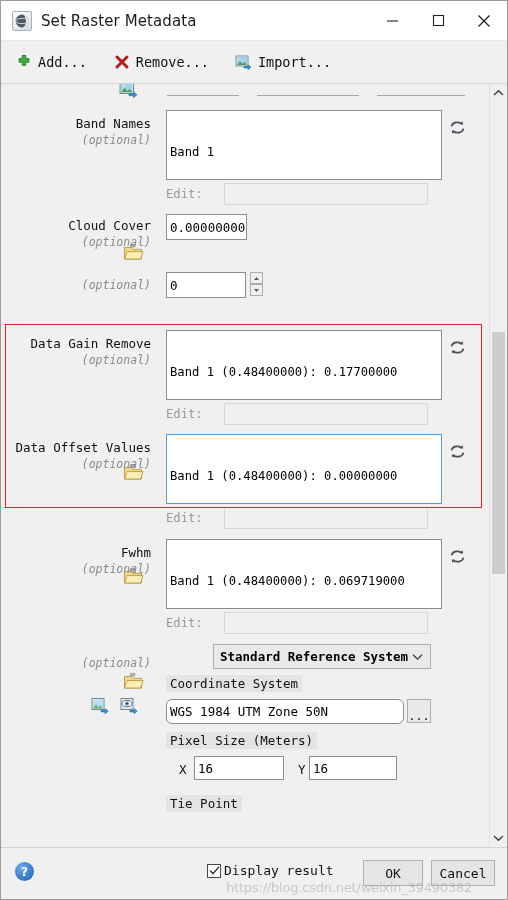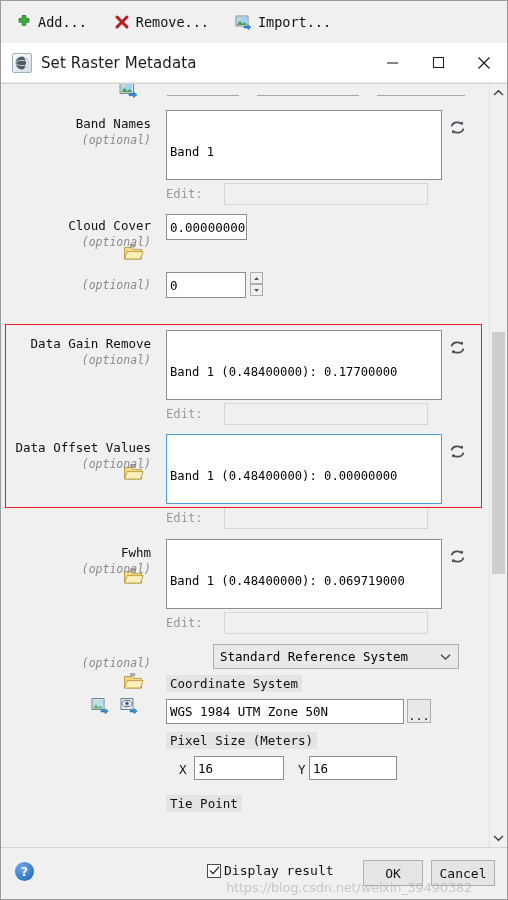--- a/index.html
+++ b/index.html
@@ -224,20 +224,47 @@
 
   
   #partial-row { position: absolute; left: 0; top: 0; right: 0; height: 18px; }
   .dashline { position: absolute; height: 1px; background: #a8a8a8; top: 11px; }
 </style>
 </head>
 <body>
 
 <div id="window">
 
+  <div id="titlebar">
+    <div id="app-icon">
+      <svg width="16" height="16" viewBox="0 0 16 16">
+        <circle cx="8" cy="8" r="6.4" fill="#4a5a66"></circle>
+        <path d="M8 1.6 A6.4 6.4 0 0 1 8 14.4 A4 6.4 0 0 0 8 1.6Z" fill="#e9eef2"></path>
+        <ellipse cx="8" cy="8" rx="6.4" ry="2.6" fill="none" stroke="#d8e0e6" stroke-width="0.9"></ellipse>
+      </svg>
+    </div>
+    <div id="title-text">Set Raster Metadata</div>
+    <div class="winbtn">
+      <svg width="13" height="13" viewBox="0 0 13 13">
+          <line x1="1" y1="7" x2="12" y2="7" stroke="#222" stroke-width="1.1"></line>
+        </svg>
+    </div>
+    <div class="winbtn">
+      <svg width="13" height="13" viewBox="0 0 13 13">
+          <rect x="1.5" y="1.5" width="10" height="10" fill="none" stroke="#222" stroke-width="1.1"></rect>
+        </svg>
+    </div>
+    <div class="winbtn">
+      <svg width="14" height="14" viewBox="0 0 14 14">
+          <line x1="1.5" y1="1.5" x2="12.5" y2="12.5" stroke="#222" stroke-width="1.2"></line>
+          <line x1="12.5" y1="1.5" x2="1.5" y2="12.5" stroke="#222" stroke-width="1.2"></line>
+        </svg>
+    </div>
+  </div>
+
   <div id="toolbar">
     <div class="tbitem">
       <span class="tbicon">
         <svg width="16" height="16" viewBox="0 0 16 16">
           <path d="M6.2 1.5h3.6v3.1h3.1v3.6H9.8v3.1H6.2V8.2H3.1V4.6h3.1z" fill="#3faa3f" stroke="#2a7a2a" stroke-width="0.9" stroke-linejoin="round"></path>
         </svg>
       </span>
       <span>Add...</span>
     </div>
     <div class="tbitem">
@@ -253,47 +280,20 @@
       <span class="tbicon">
         <svg width="17" height="16" viewBox="0 0 17 16">
           <rect x="1" y="2" width="12" height="10" fill="#eef3f8" stroke="#7d8b97" stroke-width="1"></rect>
           <rect x="2" y="3" width="10" height="8" fill="#9ed3f2"></rect>
           <path d="M2 11l3-4 2.5 3 2-2L12 11z" fill="#4f9e4f"></path>
           <circle cx="4.5" cy="5" r="1.1" fill="#f7e07a"></circle>
           <path d="M9 12.5h4v-1.6l3 2.3-3 2.3v-1.6H9z" fill="#2f9ae0" stroke="#1c6fae" stroke-width="0.7" stroke-linejoin="round"></path>
         </svg>
       </span>
       <span>Import...</span>
-    </div>
-  </div>
-
-  <div id="titlebar">
-    <div id="app-icon">
-      <svg width="16" height="16" viewBox="0 0 16 16">
-        <circle cx="8" cy="8" r="6.4" fill="#4a5a66"></circle>
-        <path d="M8 1.6 A6.4 6.4 0 0 1 8 14.4 A4 6.4 0 0 0 8 1.6Z" fill="#e9eef2"></path>
-        <ellipse cx="8" cy="8" rx="6.4" ry="2.6" fill="none" stroke="#d8e0e6" stroke-width="0.9"></ellipse>
-      </svg>
-    </div>
-    <div id="title-text">Set Raster Metadata</div>
-    <div class="winbtn">
-      <svg width="13" height="13" viewBox="0 0 13 13">
-          <line x1="1" y1="7" x2="12" y2="7" stroke="#222" stroke-width="1.1"></line>
-        </svg>
-    </div>
-    <div class="winbtn">
-      <svg width="13" height="13" viewBox="0 0 13 13">
-          <rect x="1.5" y="1.5" width="10" height="10" fill="none" stroke="#222" stroke-width="1.1"></rect>
-        </svg>
-    </div>
-    <div class="winbtn">
-      <svg width="14" height="14" viewBox="0 0 14 14">
-          <line x1="1.5" y1="1.5" x2="12.5" y2="12.5" stroke="#222" stroke-width="1.2"></line>
-          <line x1="12.5" y1="1.5" x2="1.5" y2="12.5" stroke="#222" stroke-width="1.2"></line>
-        </svg>
     </div>
   </div>
 
   <div id="content-wrap">
 
     <div id="form">
 
       <div id="partial-row">
         <span style="position:absolute;left:118px;top:-4px;">
           <svg width="19" height="18" viewBox="0 0 17 16">
@@ -479,30 +479,30 @@
         </div>
         <div style="position:absolute; left:119px; top:613px;">
           <svg width="19" height="18" viewBox="0 0 19 18">
             <rect x="1" y="1.5" width="12" height="11" fill="#e4e9ed" stroke="#6e8596" stroke-width="1"></rect>
             <ellipse cx="7" cy="6.5" rx="5" ry="3.2" fill="#fff" stroke="#4b5b68" stroke-width="0.9"></ellipse>
             <circle cx="7" cy="6.5" r="2" fill="#4a86c6"></circle>
             <circle cx="7" cy="6.5" r="0.8" fill="#14304d"></circle>
             <path d="M10 13.5h4v-1.7l3.2 2.4-3.2 2.4v-1.7h-4z" fill="#2f9ae0" stroke="#1c6fae" stroke-width="0.7" stroke-linejoin="round"></path>
           </svg>
         </div>
-        <div class="combo" style="left:212px; top:560px; width:246px;">
+        <div class="combo" style="left:212px; top:560px; width:218px;font-weight:bold;">
           <span>Standard Reference System</span>
           <span class="caret">
             <svg width="11" height="8" viewBox="0 0 11 8">
                 <path d="M1 1.8L5.5 6.2 10 1.8" fill="none" stroke="#3a3a3a" stroke-width="1.2"></path>
               </svg>
           </span>
         </div>
         <div class="grouplabel" style="left:165px; top:591px;">Coordinate System</div>
-        <div class="textbox" style="left:165px; top:615px; width:238px; height:25px;">WGS 1984 UTM Zone 50N</div>
+        <div class="textbox" style="left:165px; top:615px; width:238px; height:25px;border-radius:6px;">WGS 1984 UTM Zone 50N</div>
         <div class="dotsbtn" style="left:406px; top:615px;">...</div>
         <div class="grouplabel" style="left:165px; top:648px;">Pixel Size (Meters)</div>
         <div class="axislabel" style="left:178px; top:678px;">X</div>
         <div class="textbox" style="left:193px; top:672px; width:90px; height:24px;">16</div>
         <div class="axislabel" style="left:297px; top:678px;">Y</div>
         <div class="textbox" style="left:308px; top:672px; width:88px; height:24px;">16</div>
         <div class="grouplabel" style="left:165px; top:711px;">Tie Point</div>
       </div>
 
       <div id="redbox"></div>

